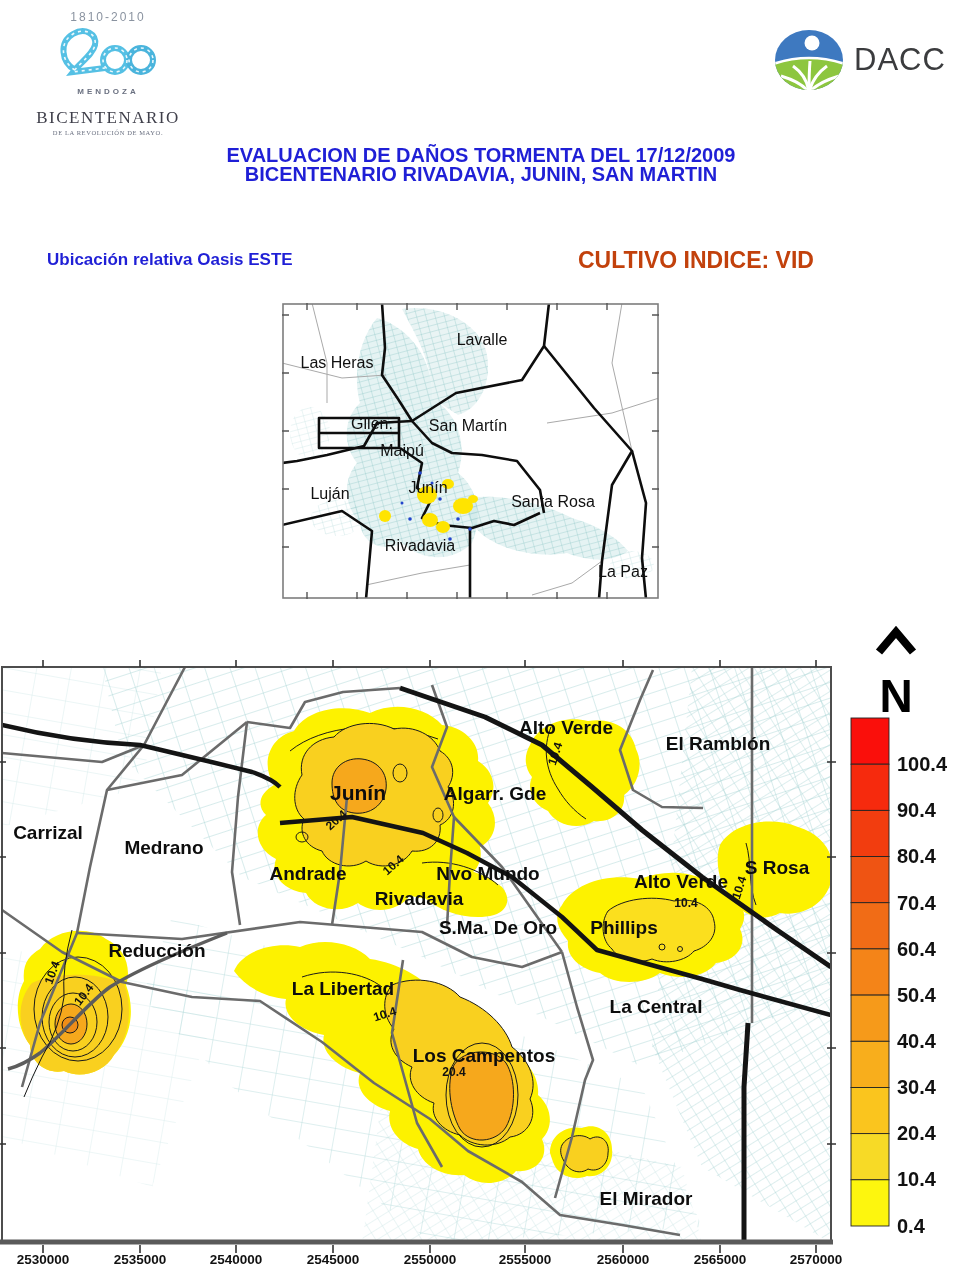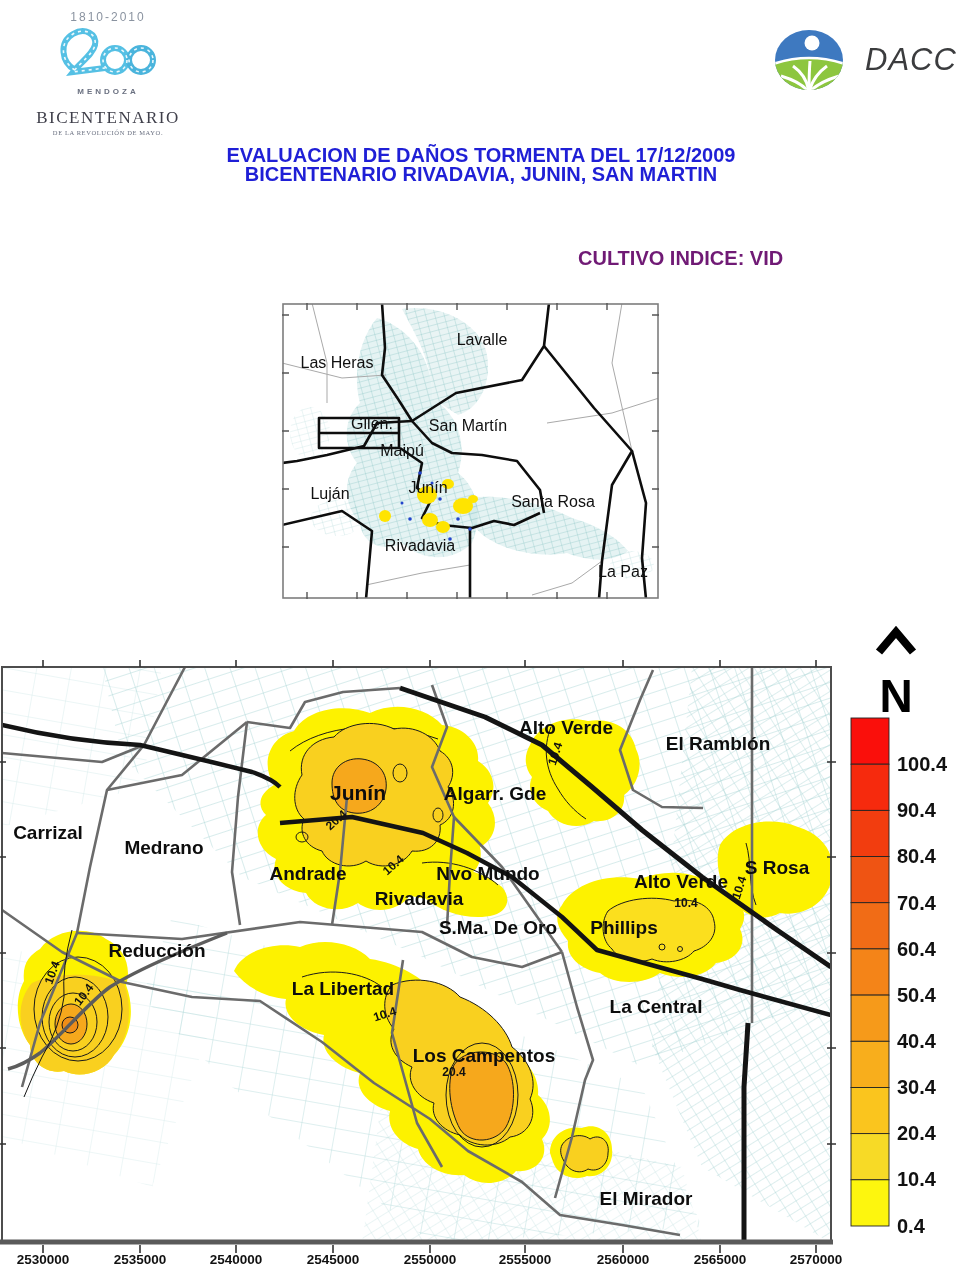--- a/index.html
+++ b/index.html
@@ -4,27 +4,27 @@
 <style>
   html,body{margin:0;padding:0;background:#fff;}
   .page{position:relative;width:962px;height:1266px;background:#fff;overflow:hidden;
         font-family:"Liberation Sans", sans-serif;}
   
   .bicen{position:absolute;left:28px;top:10px;width:160px;height:125px;text-align:center;}
   .bicen .years{font-size:12px;letter-spacing:2px;color:#8a93a0;}
   .bicen .mendoza{font-size:8px;letter-spacing:3px;color:#6a7080;margin-top:1px;}
   .bicen .name{font-family:"Liberation Serif",serif;font-size:17px;letter-spacing:1.5px;color:#3f3f4a;margin-top:12px;}
   .bicen .tag{font-family:"Liberation Serif",serif;font-size:6.5px;letter-spacing:.6px;color:#6a7080;margin-top:1px;}
-  .dacc{position:absolute;left:773px;top:28px;display:flex;align-items:center;gap:20px;font-style:italic;}
+  .dacc{position:absolute;left:773px;top:28px;display:flex;align-items:center;gap:9px;}
   .dacc .word{font-size:31px;color:#3b3c3e;letter-spacing:1px;}
   
   .map-title{position:absolute;left:161px;top:146px;width:640px;text-align:center;
              color:#1f1fd6;font-weight:bold;font-size:20px;line-height:19px;}
   .sub-left{position:absolute;left:47px;top:250px;color:#1f1fd6;font-weight:bold;font-size:17px;}
-  .sub-right{position:absolute;left:578px;top:247px;color:#701a75;font-weight:bold;font-size:20px;}
+  .sub-right{position:absolute;left:578px;top:247px;color:#c2410c;font-weight:bold;font-size:23px;}
   svg text{font-family:"Liberation Sans",sans-serif;}
   .inset-svg{position:absolute;left:282px;top:303px;}
   .main-svg{position:absolute;left:0px;top:620px;}
   .dlabel{font-weight:bold;font-size:19px;fill:#0d0d0d;}
   .clabel{font-weight:bold;font-size:12px;fill:#111;}
   .ilabel{font-size:16px;fill:#101010;}
   .axis{font-weight:bold;font-size:13.5px;fill:#111;}
   .leg{font-weight:bold;font-size:20px;fill:#111;}
   .north{font-weight:bold;font-size:46px;fill:#000;}
 </style>
@@ -67,20 +67,21 @@
         <path d="M36,64 Q46,54 66,48" fill="none" stroke="#ffffff" stroke-width="3"></path>
       </g>
     </svg>
     <span class="word">DACC</span>
   </div>
 
   <div class="map-title">
     <div>EVALUACION DE DAÑOS TORMENTA DEL 17/12/2009</div>
     <div>BICENTENARIO RIVADAVIA, JUNIN, SAN MARTIN</div>
   </div>
+  <div class="sub-left">Ubicación relativa Oasis ESTE</div>
   <div class="sub-right">CULTIVO INDICE: VID</div>
 
   <svg class="inset-svg" width="377" height="296" viewBox="0 0 377 296">
     <defs>
       <pattern id="pd" width="9" height="6" patternUnits="userSpaceOnUse" patternTransform="rotate(-15)">
         <path d="M0,0H9M0,0V6" stroke="#8cc6c6" stroke-width=".7" fill="none"></path>
       </pattern>
       <clipPath id="insclip">
           <rect x="1" y="1" width="375" height="294"></rect>
         </clipPath>

